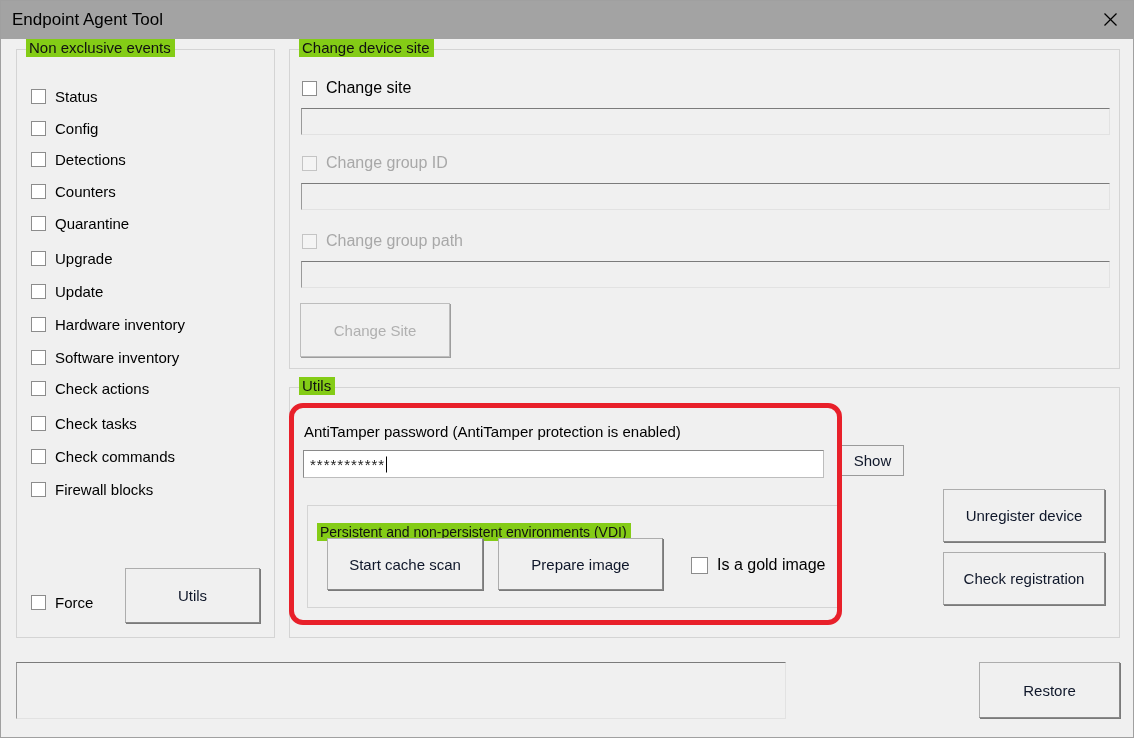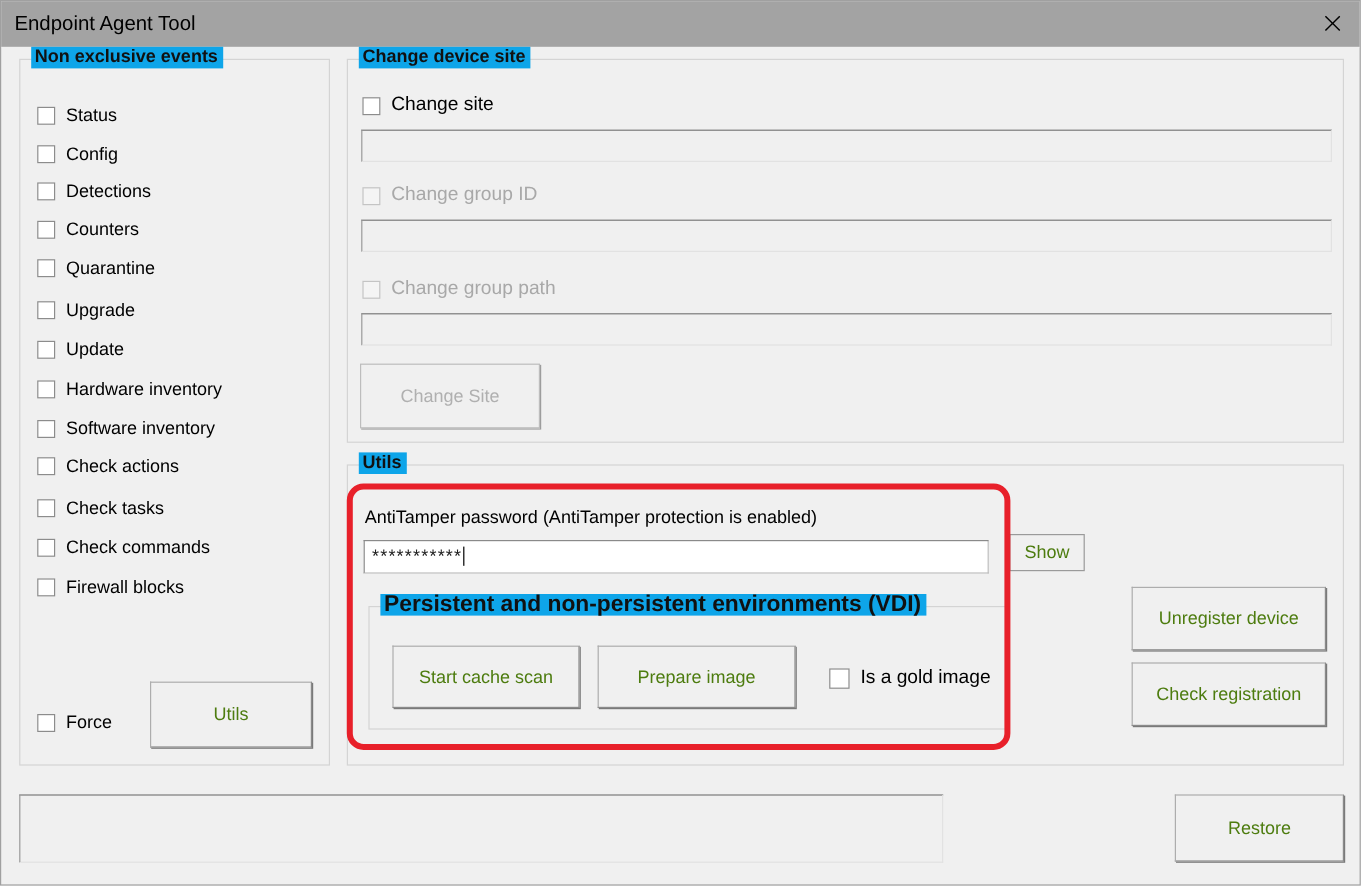--- a/index.html
+++ b/index.html
@@ -54,27 +54,26 @@
   
   .groupbox {
     position: absolute;
     border: 1px solid #d4d4d4;
     box-sizing: border-box;
   }
   .groupbox > .gb-title {
     position: absolute;
     top: -11px;
     left: 9px;
-    background: #0ea5e9;
+    background: #84cc16;
     padding: 0 4px 0 3px;
     font-size: 15px;
     color: #111111;
     white-space: nowrap;
     line-height: 18px;
-    font-weight: bold;
   }
 
   
   .cbrow {
     position: absolute;
     display: flex;
     align-items: center;
     white-space: nowrap;
   }
   .cbox {
@@ -102,21 +101,21 @@
     box-sizing: border-box;
     background: #f0f0f0;
     border: 1px solid #adadad;
     border-right-color: #8a8a8a;
     border-bottom-color: #8a8a8a;
     box-shadow: 1px 1px 0 0 #7a7a7a;
     display: flex;
     align-items: center;
     justify-content: center;
     font-size: 15px;
-    color: #4d7c0f;
+    color: #0f172a;
     cursor: default;
     white-space: nowrap;
   }
   .btn.flat {
     box-shadow: none;
     border: 1px solid #9a9a9a;
   }
   .btn.disabled { color: #b0b0b0; border-color: #bdbdbd; box-shadow: 1px 1px 0 0 #9d9d9d;}
 
   
@@ -284,21 +283,21 @@
 
     <div class="label" style="left:14px; top:35px; font-size:15px;">AntiTamper password   (AntiTamper protection is enabled)</div>
 
     <div class="tfield active" style="left:13px; top:62px; width:521px; height:28px;">
       <span class="val"><span>***********</span><span class="caret"></span></span>
     </div>
 
     <div class="btn flat" style="left:551px; top:57px; width:63px; height:31px;">Show</div>
 
     <div class="groupbox" style="left:17px; top:117px; width:532px; height:103px;">
-      <div class="gb-title" style="font-size:19px;">Persistent and non-persistent environments (VDI)</div>
+      <div class="gb-title" style="font-size:14px;margin-top:28px;">Persistent and non-persistent environments (VDI)</div>
 
       <div class="btn" style="left:19px; top:32px; width:156px; height:52px;">Start cache scan</div>
       <div class="btn" style="left:190px; top:32px; width:165px; height:52px;">Prepare image</div>
 
       <div class="cbrow" style="left:383px; top:50px;">
         <span class="cbox" style="width:17px;height:17px;"></span>
         <span class="cblabel" style="font-size:16px;">Is a gold image</span>
       </div>
     </div>
 

